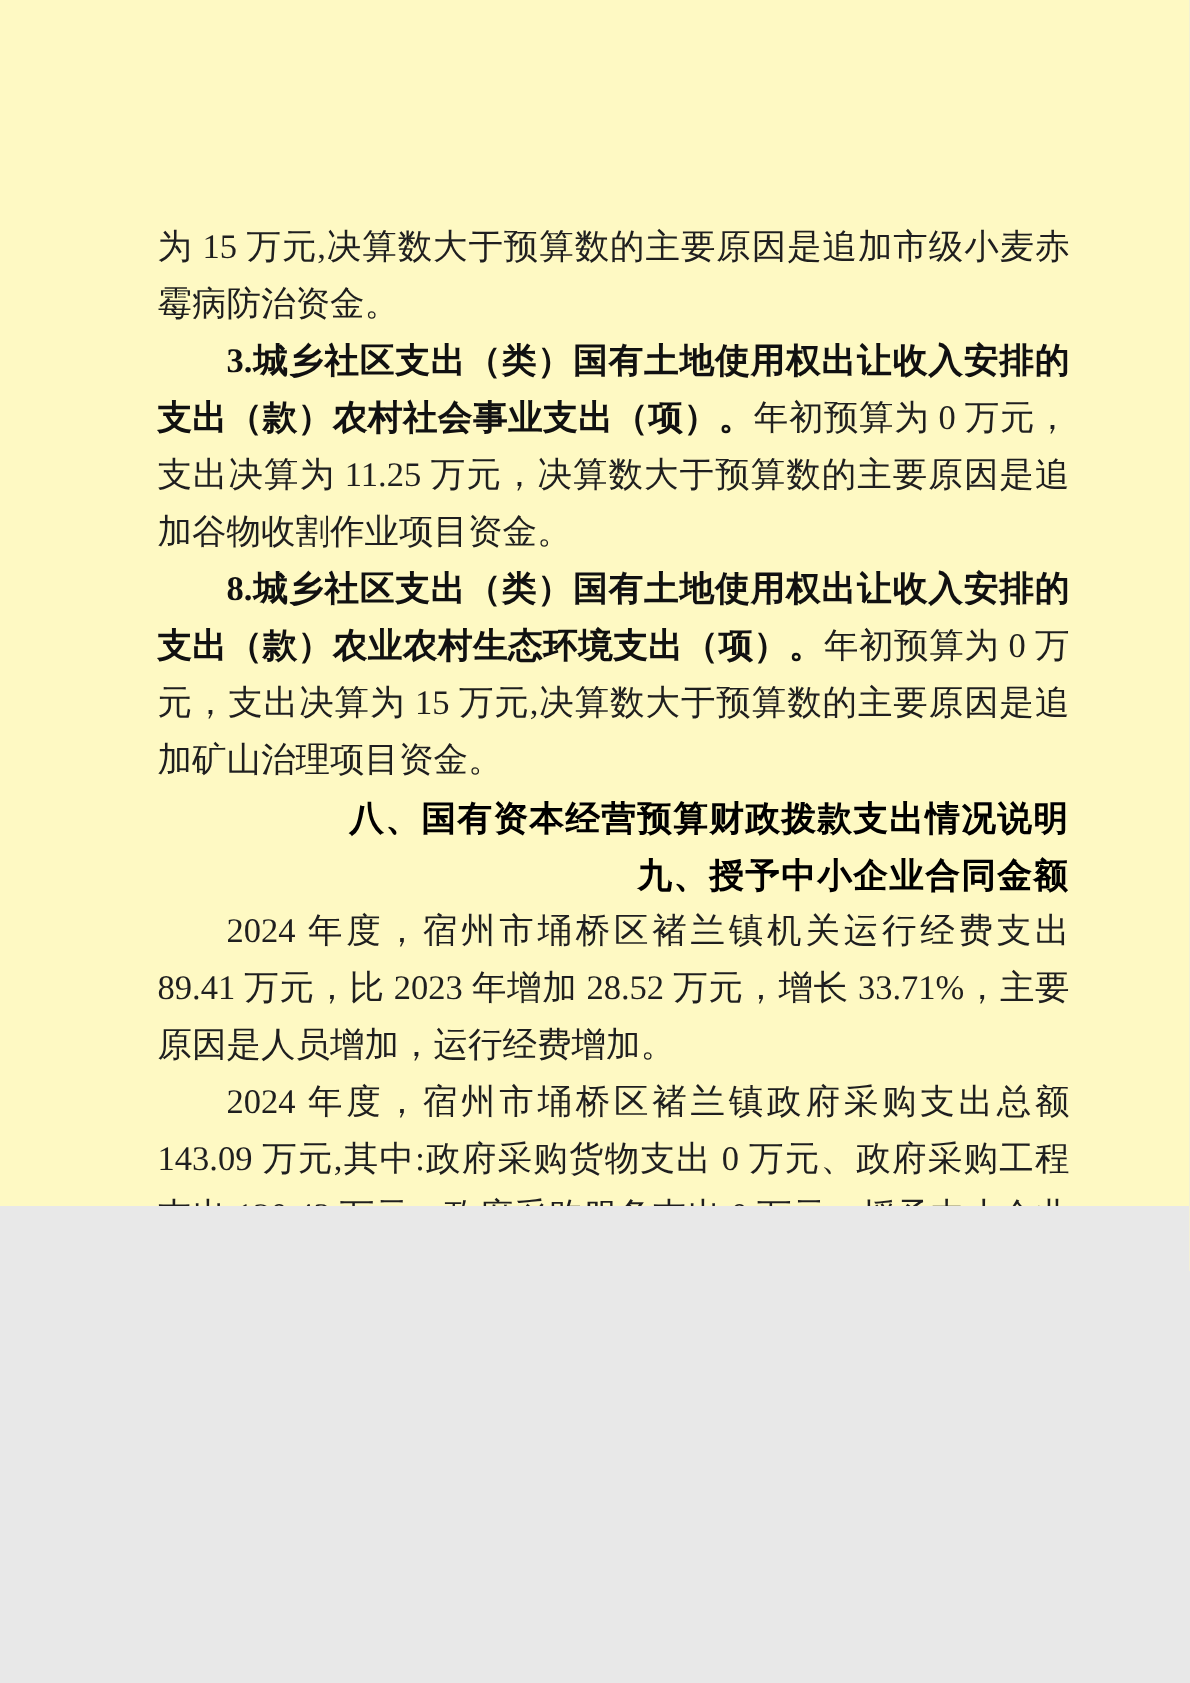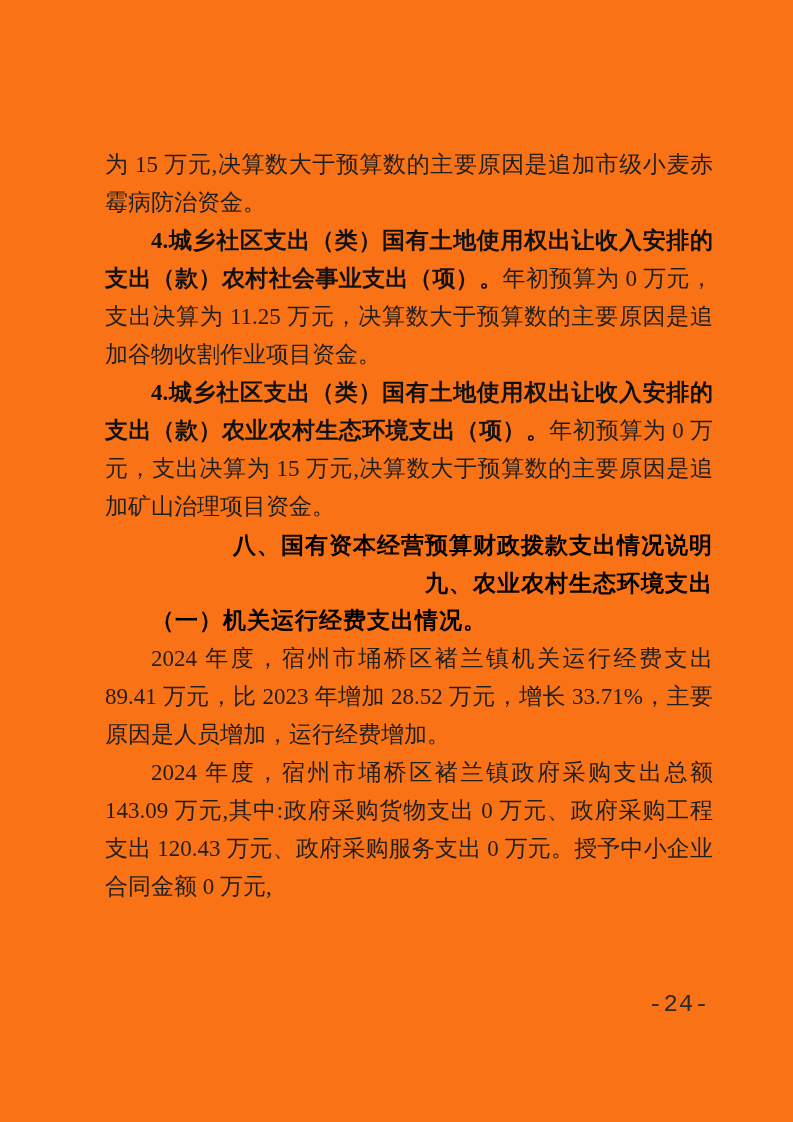--- a/index.html
+++ b/index.html
@@ -3,23 +3,23 @@
 <meta charset="utf-8">
 <style>
   html, body {
     margin: 0;
     padding: 0;
     background: #e8e8e8;
   }
   .sheet {
     position: relative;
     width: 793px;
-    height: 1122px;
+    height: 804px;
     margin: 0 auto;
-    background: #f97316;
+    background: #fef9c3;
     overflow: hidden;
     font-family: "Liberation Serif", "DejaVu Serif", serif;
     color: #1f1f1f;
   }
   .content {
     position: absolute;
     left: 105px;
     top: 146px;
     width: 608px;
     font-size: 23px;
@@ -73,33 +73,32 @@
 </head>
 <body>
 
 <div class="sheet">
 
   <main class="content">
 
     <p class="body-para no-indent">为 15 万元,决算数大于预算数的主要原因是追加市级小麦赤霉病防治资金。</p>
 
     <p class="body-para">
-      <span class="bold-lead">4.城乡社区支出（类）国有土地使用权出让收入安排的支出（款）农村社会事业支出（项）。</span><span>年初预算为 0 万元，支出决算为 11.25 万元，决算数大于预算数的主要原因是追加谷物收割作业项目资金。</span>
+      <span class="bold-lead">3.城乡社区支出（类）国有土地使用权出让收入安排的支出（款）农村社会事业支出（项）。</span><span>年初预算为 0 万元，支出决算为 11.25 万元，决算数大于预算数的主要原因是追加谷物收割作业项目资金。</span>
     </p>
 
     <p class="body-para">
-      <span class="bold-lead">4.城乡社区支出（类）国有土地使用权出让收入安排的支出（款）农业农村生态环境支出（项）。</span><span>年初预算为 0 万元，支出决算为 15 万元,决算数大于预算数的主要原因是追加矿山治理项目资金。</span>
+      <span class="bold-lead">8.城乡社区支出（类）国有土地使用权出让收入安排的支出（款）农业农村生态环境支出（项）。</span><span>年初预算为 0 万元，支出决算为 15 万元,决算数大于预算数的主要原因是追加矿山治理项目资金。</span>
     </p>
 
     <h2 class="section-heading">八、国有资本经营预算财政拨款支出情况说明</h2>
 
 
-    <h2 class="section-heading">九、农业农村生态环境支出</h2>
+    <h2 class="section-heading">九、授予中小企业合同金额</h2>
 
-    <h3 class="sub-heading">（一）机关运行经费支出情况。</h3>
 
     <p class="body-para">2024 年度，宿州市埇桥区褚兰镇机关运行经费支出 89.41 万元，比 2023 年增加 28.52 万元，增长 33.71%，主要原因是人员增加，运行经费增加。</p>
 
 
     <p class="body-para">2024 年度，宿州市埇桥区褚兰镇政府采购支出总额 143.09 万元,其中:政府采购货物支出 0 万元、政府采购工程支出 120.43 万元、政府采购服务支出 0 万元。授予中小企业合同金额 0 万元,</p>
 
   </main>
 
   <div class="page-number">-24-</div>
 

